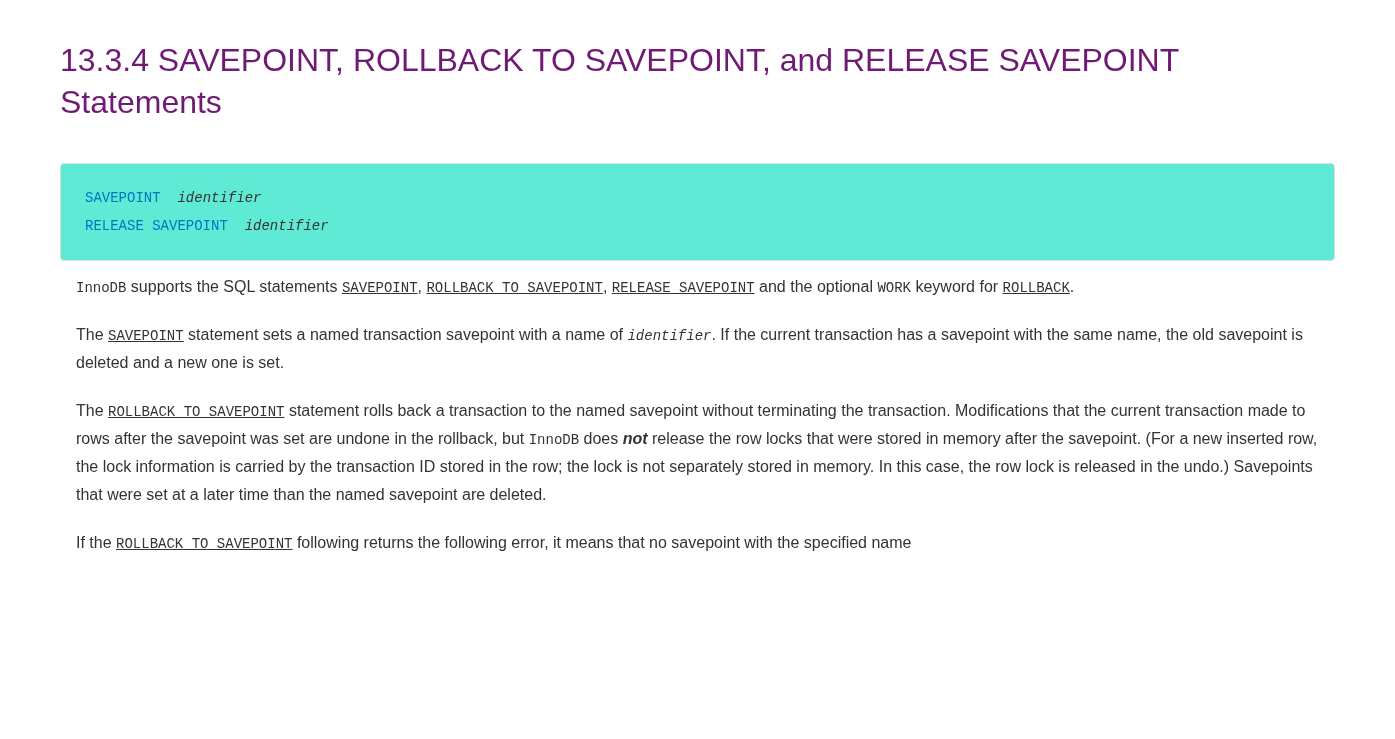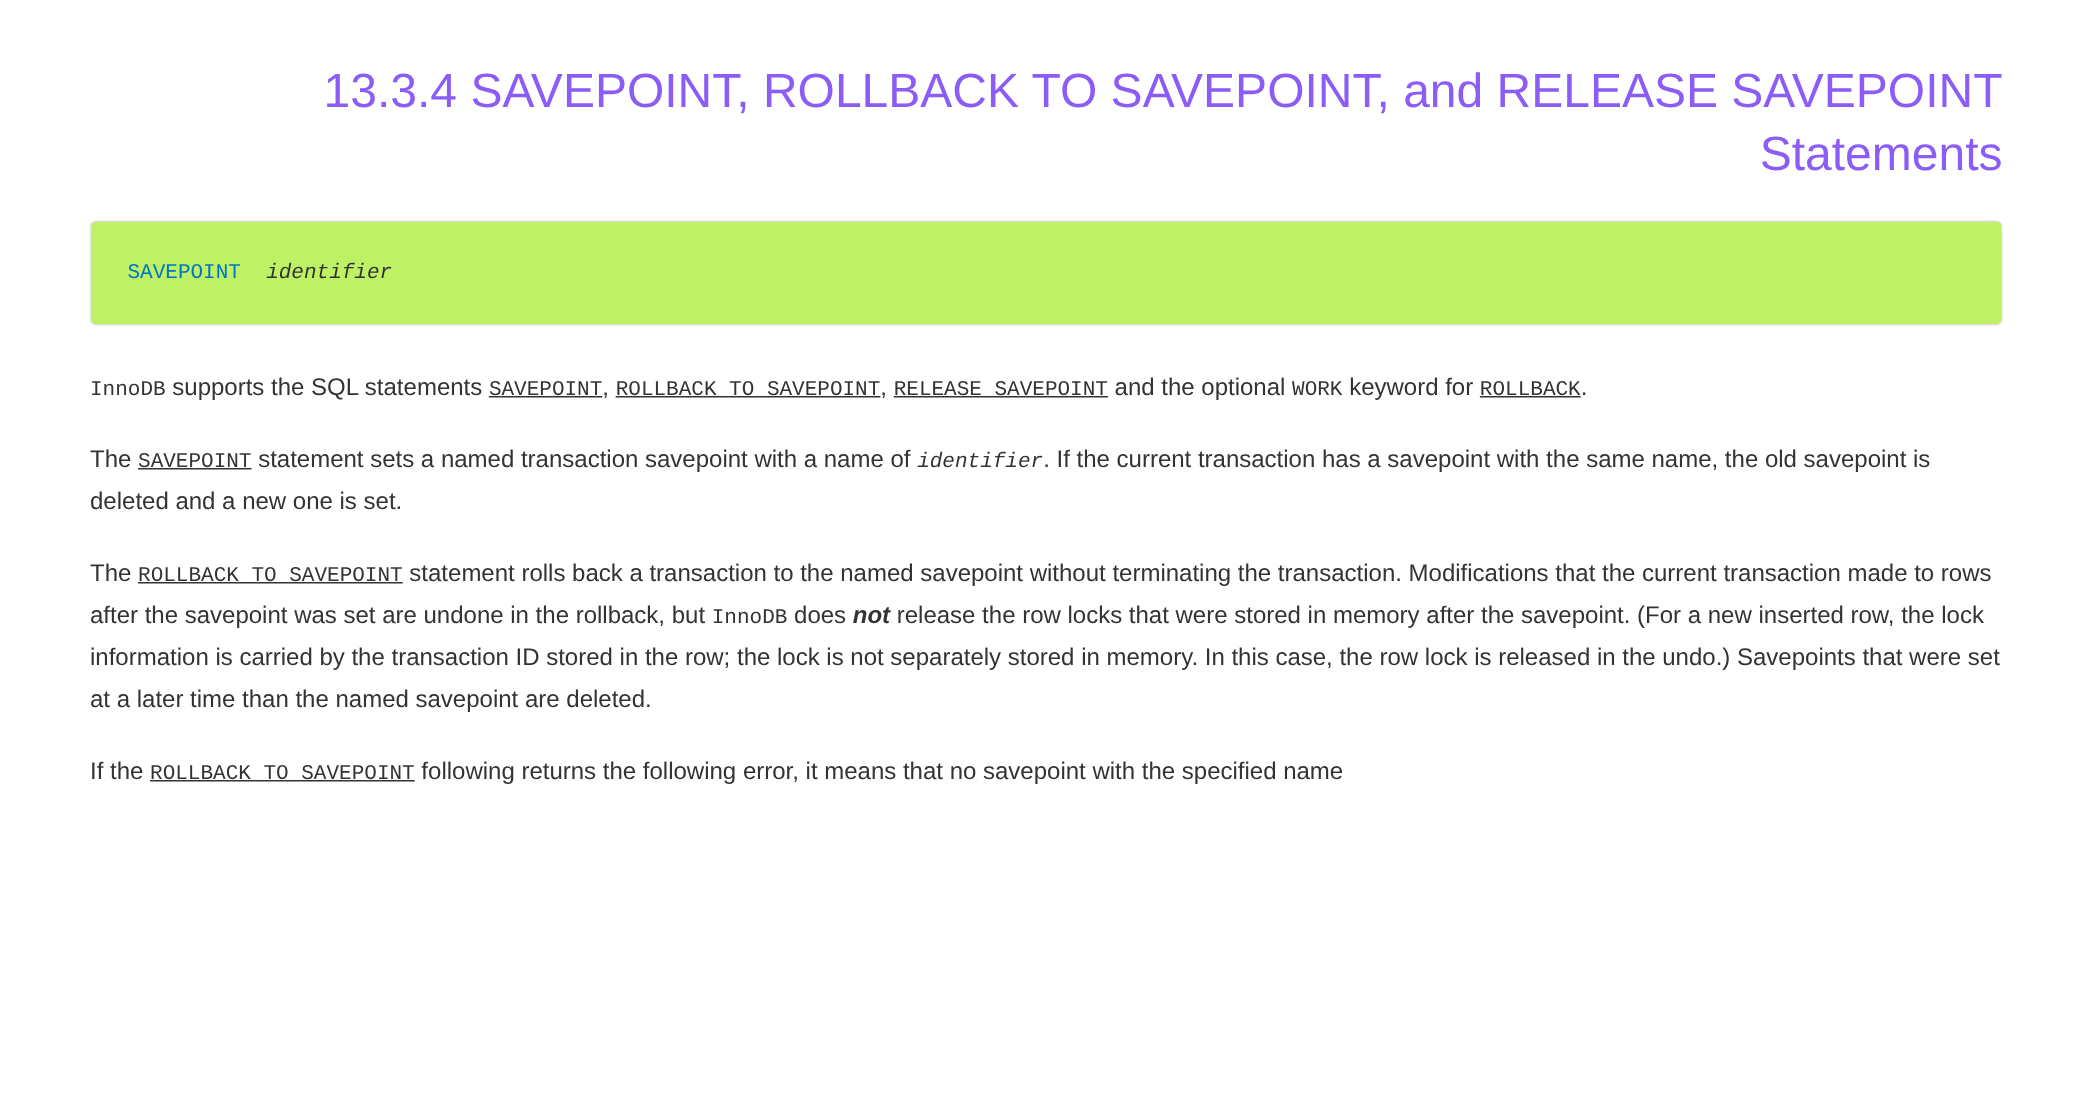--- a/index.html
+++ b/index.html
@@ -14,32 +14,31 @@
       line-height: 1.6;
       color: #333;
       background: #fff;
       padding: 40px 60px;
       max-width: 1395px;
     }
 
     h1 {
       font-size: 2rem;
       font-weight: 400;
-      color: #8b5cf6;
-      margin-bottom: 24px;
+      color: #701a75;
+      margin-bottom: 40px;
       line-height: 1.3;
-      text-align: right;
     }
 
     .code-block {
-      background: #bef264;
+      background: #5eead4;
       border: 1px solid #ddd;
       border-radius: 4px;
       padding: 20px 24px;
-      margin-bottom: 28px;
+      margin-bottom: 12px;
       font-family: 'Courier New', Courier, monospace;
       font-size: 14px;
       line-height: 2;
     }
 
     .code-keyword {
       color: #0075c2;
       font-weight: normal;
     }
 
@@ -49,20 +48,21 @@
     }
 
     .code-optional {
       color: #0075c2;
       font-weight: normal;
     }
 
     p {
       margin-bottom: 20px;
       line-height: 1.75;
+      margin-left: 16px;
     }
 
     code, .inline-code {
       font-family: 'Courier New', Courier, monospace;
       font-size: 0.875em;
     }
 
     .underline-code {
       font-family: 'Courier New', Courier, monospace;
       font-size: 0.875em;
@@ -82,20 +82,24 @@
 </head>
 <body>
 
 <h1>13.3.4 SAVEPOINT, ROLLBACK TO SAVEPOINT, and RELEASE SAVEPOINT Statements</h1>
 
 <div class="code-block">
   <div>
     <span class="code-keyword">SAVEPOINT</span>
     &nbsp;<span class="code-italic">identifier</span>
   </div>
+  <div>
+    <span class="code-keyword">RELEASE SAVEPOINT</span>
+    &nbsp;<span class="code-italic">identifier</span>
+  </div>
 </div>
 
 <p>
   <code class="inline-code">InnoDB</code><span> supports the SQL statements </span><span class="underline-code">SAVEPOINT</span><span>, </span><span class="underline-code">ROLLBACK TO SAVEPOINT</span><span>, </span><span class="underline-code">RELEASE SAVEPOINT</span><span> and the optional </span><code class="inline-code">WORK</code><span> keyword for </span><span class="underline-code">ROLLBACK</span><span>.</span>
 </p>
 
 <p>
   <span>The </span><span class="underline-code">SAVEPOINT</span><span> statement sets a named transaction savepoint with a name of </span><code class="inline-code" style="font-style:italic;">identifier</code><span>. If the current transaction has a savepoint with the same name, the old savepoint is deleted and a new one is set.</span>
 </p>
 

